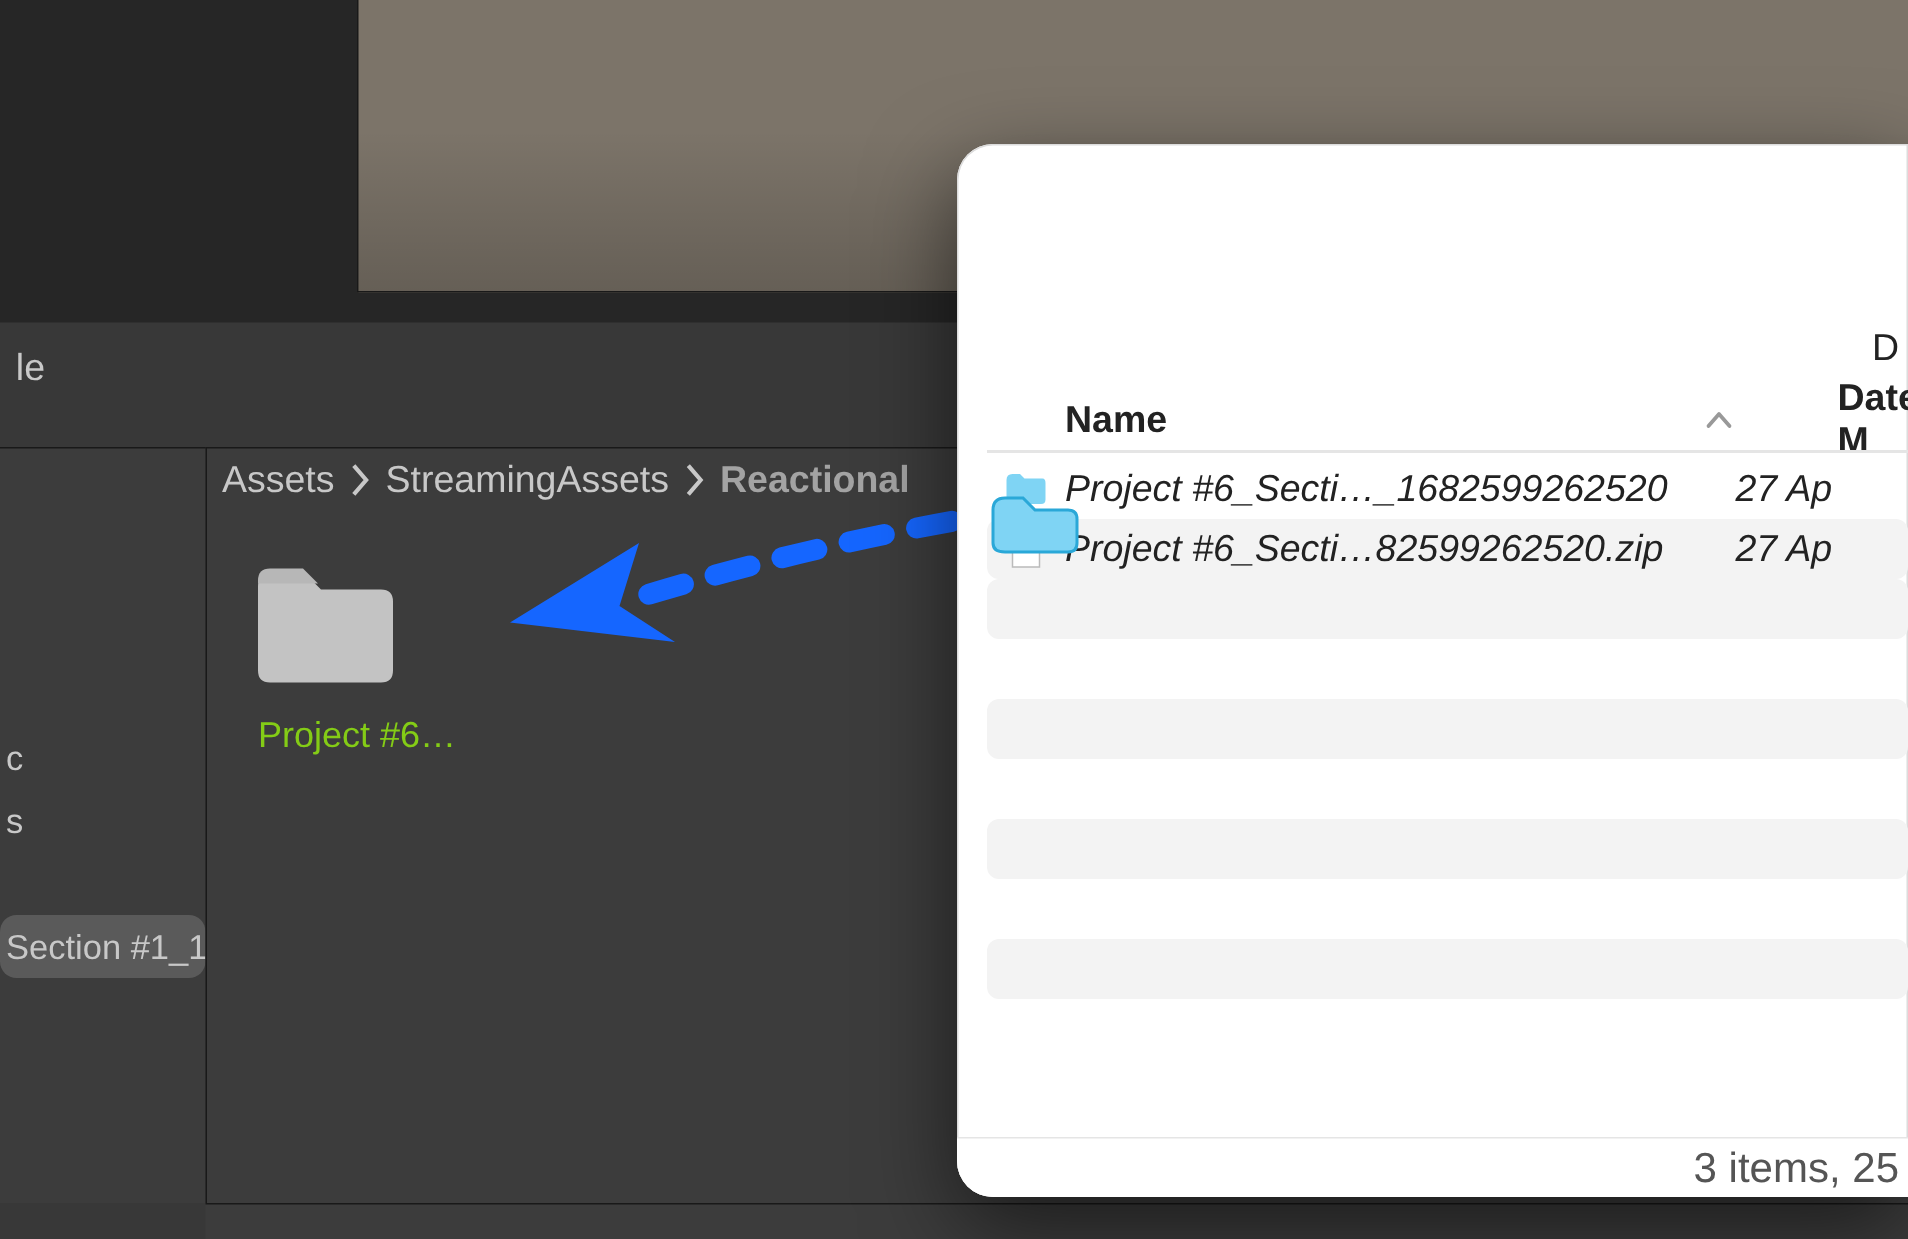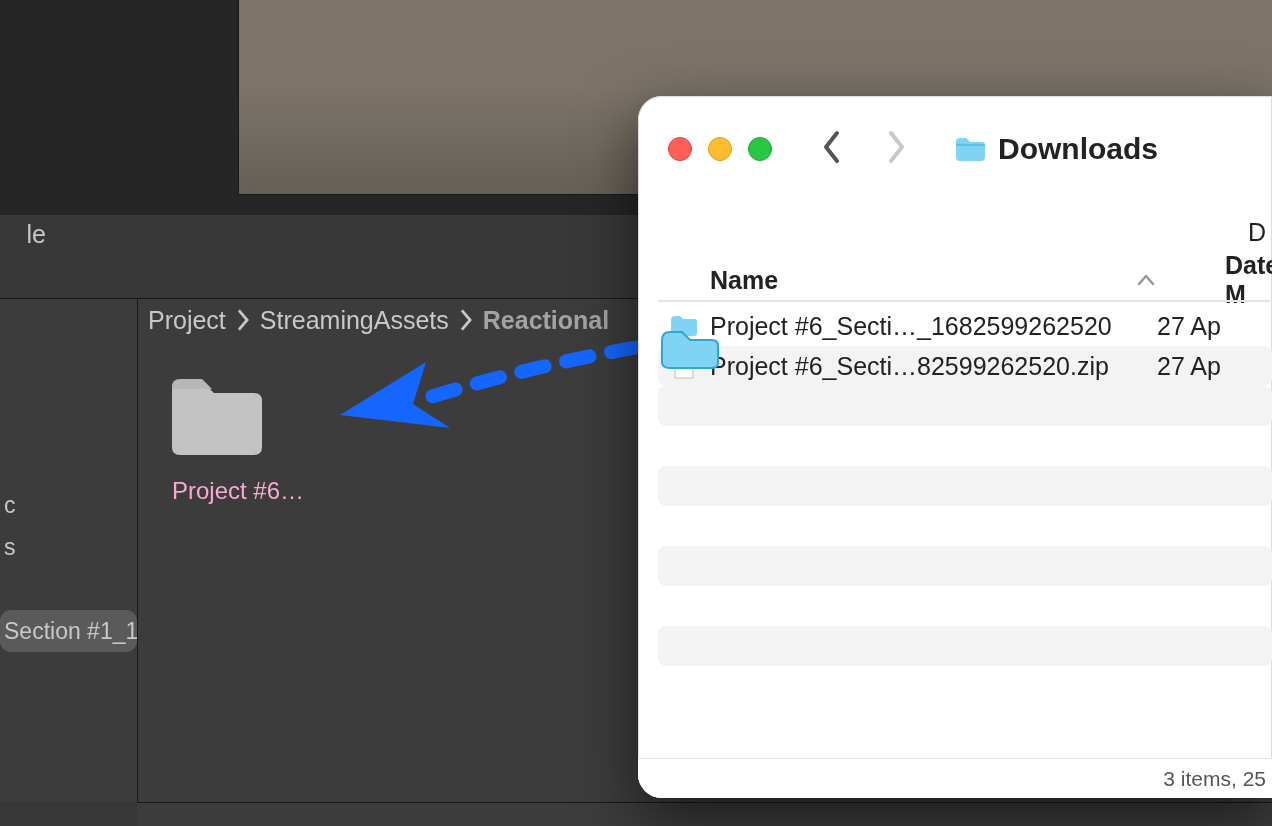--- a/index.html
+++ b/index.html
@@ -2,34 +2,34 @@
 <html><head>
 <meta charset="utf-8">
 <style>
   html,body{margin:0;padding:0;width:1272px;height:826px;overflow:hidden;font-family:-apple-system,"Helvetica Neue",Arial,sans-serif;background:#000;}
   *{box-sizing:border-box;}
   
   .unity{position:absolute;inset:0;background:#383838;}
   .scene-view{position:absolute;left:0;top:0;right:0;height:215px;background:#262626;}
   .scene-viewport{position:absolute;left:238px;top:0;right:0;height:195px;background:#7c7469;border:1px solid #191919;border-top:none;border-right:none;}
   .scene-viewport::after{content:"";position:absolute;left:0;bottom:0;width:100%;height:55%;background:linear-gradient(0deg,rgba(0,0,0,.18),rgba(0,0,0,0));}
-  .console-tab{position:absolute;left:16px;top:220px;height:40px;width:30px;display:flex;justify-content:flex-end;align-items:flex-start;color:#c8c8c8;font-size:25px;}
+  .console-tab{position:absolute;left:0;top:220px;height:40px;width:30px;display:flex;justify-content:flex-end;align-items:flex-end;color:#c8c8c8;font-size:25px;}
   .left-panel{position:absolute;left:0;top:298px;width:137px;bottom:24px;background:#3c3c3c;border-top:1px solid #191919;}
   .left-items{position:absolute;top:185px;left:0;right:0;}
   .left-item{height:42px;line-height:42px;padding-left:4px;color:#c8c8c8;font-size:23px;overflow:hidden;white-space:nowrap;text-overflow:clip;}
   .left-item.selected{background:#5a5a5a;border-radius:11px;}
   .project-area{position:absolute;left:137px;top:298px;right:0;bottom:24px;background:#3c3c3c;border-top:1px solid #191919;border-left:1px solid #191919;}
   .breadcrumb{display:flex;align-items:center;gap:10px;height:42px;padding:0 10px;color:#c8c8c8;font-size:25px;}
   .breadcrumb .sep svg{width:14px;height:22px;display:block;}
   .breadcrumb .crumb.current{color:#a3a3a3;font-weight:700;}
   .folder-grid{padding:36px 30px;}
   .folder-item{width:140px;text-align:center;}
   .folder-icon{margin:0 auto 18px;}
   .folder-icon svg{display:block;}
-  .folder-label{color:#f9a8d4;font-size:24px;white-space:nowrap;overflow:hidden;text-overflow:ellipsis;}
+  .folder-label{color:#84cc16;font-size:24px;white-space:nowrap;overflow:hidden;text-overflow:ellipsis;}
   .bottom-bar{position:absolute;left:137px;right:0;bottom:0;height:24px;background:#3c3c3c;border-top:1px solid #191919;}
 
   
   .drag-arrow{position:absolute;left:330px;top:330px;pointer-events:none;}
   .drag-arrow svg{display:block;}
 
   
   .finder{position:absolute;left:638px;top:96px;right:0;bottom:28px;background:#fff;border-radius:24px 0 0 24px;box-shadow:0 20px 60px rgba(0,0,0,.55), inset 0 0 0 1px #dcdcdc;overflow:hidden;}
   .finder-top{display:flex;align-items:center;height:106px;padding:0 20px 0 30px;gap:10px;}
   .traffic{display:flex;gap:16px;margin-right:40px;}
@@ -41,27 +41,27 @@
   .finder-title{display:flex;align-items:center;gap:12px;color:#222;font-size:30px;font-weight:700;}
   .folder-chip svg{display:block;}
   .second-row{position:absolute;top:116px;right:0;height:40px;display:flex;align-items:center;color:#222;font-size:25px;padding-right:6px;}
   .columns{position:absolute;top:164px;left:20px;right:0;height:40px;display:flex;align-items:center;color:#222;font-size:25px;font-weight:600;gap:24px;}
   .col-name{flex:0 0 455px;padding-left:52px;}
   .col-sort{width:30px;display:flex;justify-content:center;color:#888;}
   .col-sort svg{display:block;}
   .col-sep{width:1px;height:24px;background:#ddd;margin:0 8px;}
   .col-date{flex:1;padding-left:6px;}
   .list-header-border{position:absolute;top:204px;left:20px;right:0;height:2px;background:#e5e5e5;}
-  .file-list{position:absolute;top:210px;left:20px;right:0;bottom:50px;}
+  .file-list{position:absolute;top:210px;left:20px;right:0;bottom:50px;font-style:italic;}
   .row{display:flex;align-items:center;height:40px;font-size:25px;color:#222;border-radius:8px;}
   .row.stripe{background:#f3f3f3;}
   .row .icon-cell{width:52px;display:flex;justify-content:center;}
   .row .name-cell{flex:0 0 403px;white-space:nowrap;overflow:hidden;text-overflow:ellipsis;}
   .row .date-cell{flex:1;padding-left:44px;white-space:nowrap;overflow:hidden;}
-  .status-bar{position:absolute;left:0;right:0;bottom:0;height:40px;display:flex;align-items:center;justify-content:flex-end;padding-right:6px;font-size:21px;color:#555;border-top:1px solid #e5e5e5;background:#fff;}
+  .status-bar{position:absolute;left:0;right:0;bottom:0;height:40px;display:flex;align-items:center;justify-content:flex-end;padding-right:6px;font-size:28px;color:#555;border-top:1px solid #e5e5e5;background:#fff;}
 
   
   .drag-ghost{position:absolute;left:660px;top:330px;pointer-events:none;}
   .drag-ghost svg{display:block;}
 </style>
 </head>
 <body>
 
 <div class="unity">
   <div class="scene-view">
@@ -75,21 +75,21 @@
     <div class="left-items">
       <div class="left-item"><span>c</span></div>
       <div class="left-item"><span>s</span></div>
       <div class="left-item"><span></span></div>
       <div class="left-item selected"><span>Section #1_1</span></div>
     </div>
   </div>
 
   <div class="project-area">
     <div class="breadcrumb">
-      <span class="crumb">Project</span>
+      <span class="crumb">Assets</span>
       <span class="sep">
           <svg viewBox="0 0 10 16" width="14" height="22">
             <path d="M2 1 L8 8 L2 15" fill="none" stroke="#c8c8c8" stroke-width="2"></path>
           </svg>
         </span>
       <span class="crumb">StreamingAssets</span>
       <span class="sep">
           <svg viewBox="0 0 10 16" width="14" height="22">
             <path d="M2 1 L8 8 L2 15" fill="none" stroke="#c8c8c8" stroke-width="2"></path>
           </svg>
@@ -112,44 +112,20 @@
 </div>
 
 <div class="drag-arrow">
   <svg width="360" height="130" viewBox="0 0 360 130">
     <path d="M350 10 Q 220 30 90 70" fill="none" stroke="#1566ff" stroke-width="14" stroke-linecap="round" stroke-dasharray="24 22"></path>
     <path d="M10 85 L96 32 L83 74 L120 98 Z" fill="#1566ff"></path>
   </svg>
 </div>
 
 <div class="finder">
-  <div class="finder-top">
-    <div class="traffic">
-      <div class="tl red"></div>
-      <div class="tl yel"></div>
-      <div class="tl grn"></div>
-    </div>
-    <div class="navbtns">
-      <span><svg width="20" height="34" viewBox="0 0 20 34">
-            <path d="M15 3 L4 17 L15 31" fill="none" stroke="#555" stroke-width="4" stroke-linecap="round" stroke-linejoin="round"></path>
-          </svg></span>
-      <span><svg width="20" height="34" viewBox="0 0 20 34">
-            <path d="M5 3 L16 17 L5 31" fill="none" stroke="#c9c9c9" stroke-width="4" stroke-linecap="round" stroke-linejoin="round"></path>
-          </svg></span>
-    </div>
-    <div class="finder-title">
-      <span class="folder-chip">
-        <svg width="32" height="26" viewBox="0 0 32 26">
-            <path d="M2 6 Q2 2 6 2 H12 L16 6 H28 Q31 6 31 9 V21 Q31 25 27 25 H6 Q2 25 2 21 Z" fill="#7fd4f4"></path>
-            <rect x="2" y="8" width="29" height="2" fill="#59c3ea"></rect>
-          </svg>
-      </span>
-      <span>Downloads</span>
-    </div>
-  </div>
 
   <div class="second-row">
     <span>D</span>
   </div>
 
   <div class="columns">
     <div class="col-name"><span>Name</span></div>
     <div class="col-sort">
         <svg width="18" height="12" viewBox="0 0 18 12">
           <path d="M2 10 L9 2 L16 10" fill="none" stroke="#999" stroke-width="2.5" stroke-linecap="round" stroke-linejoin="round"></path>

